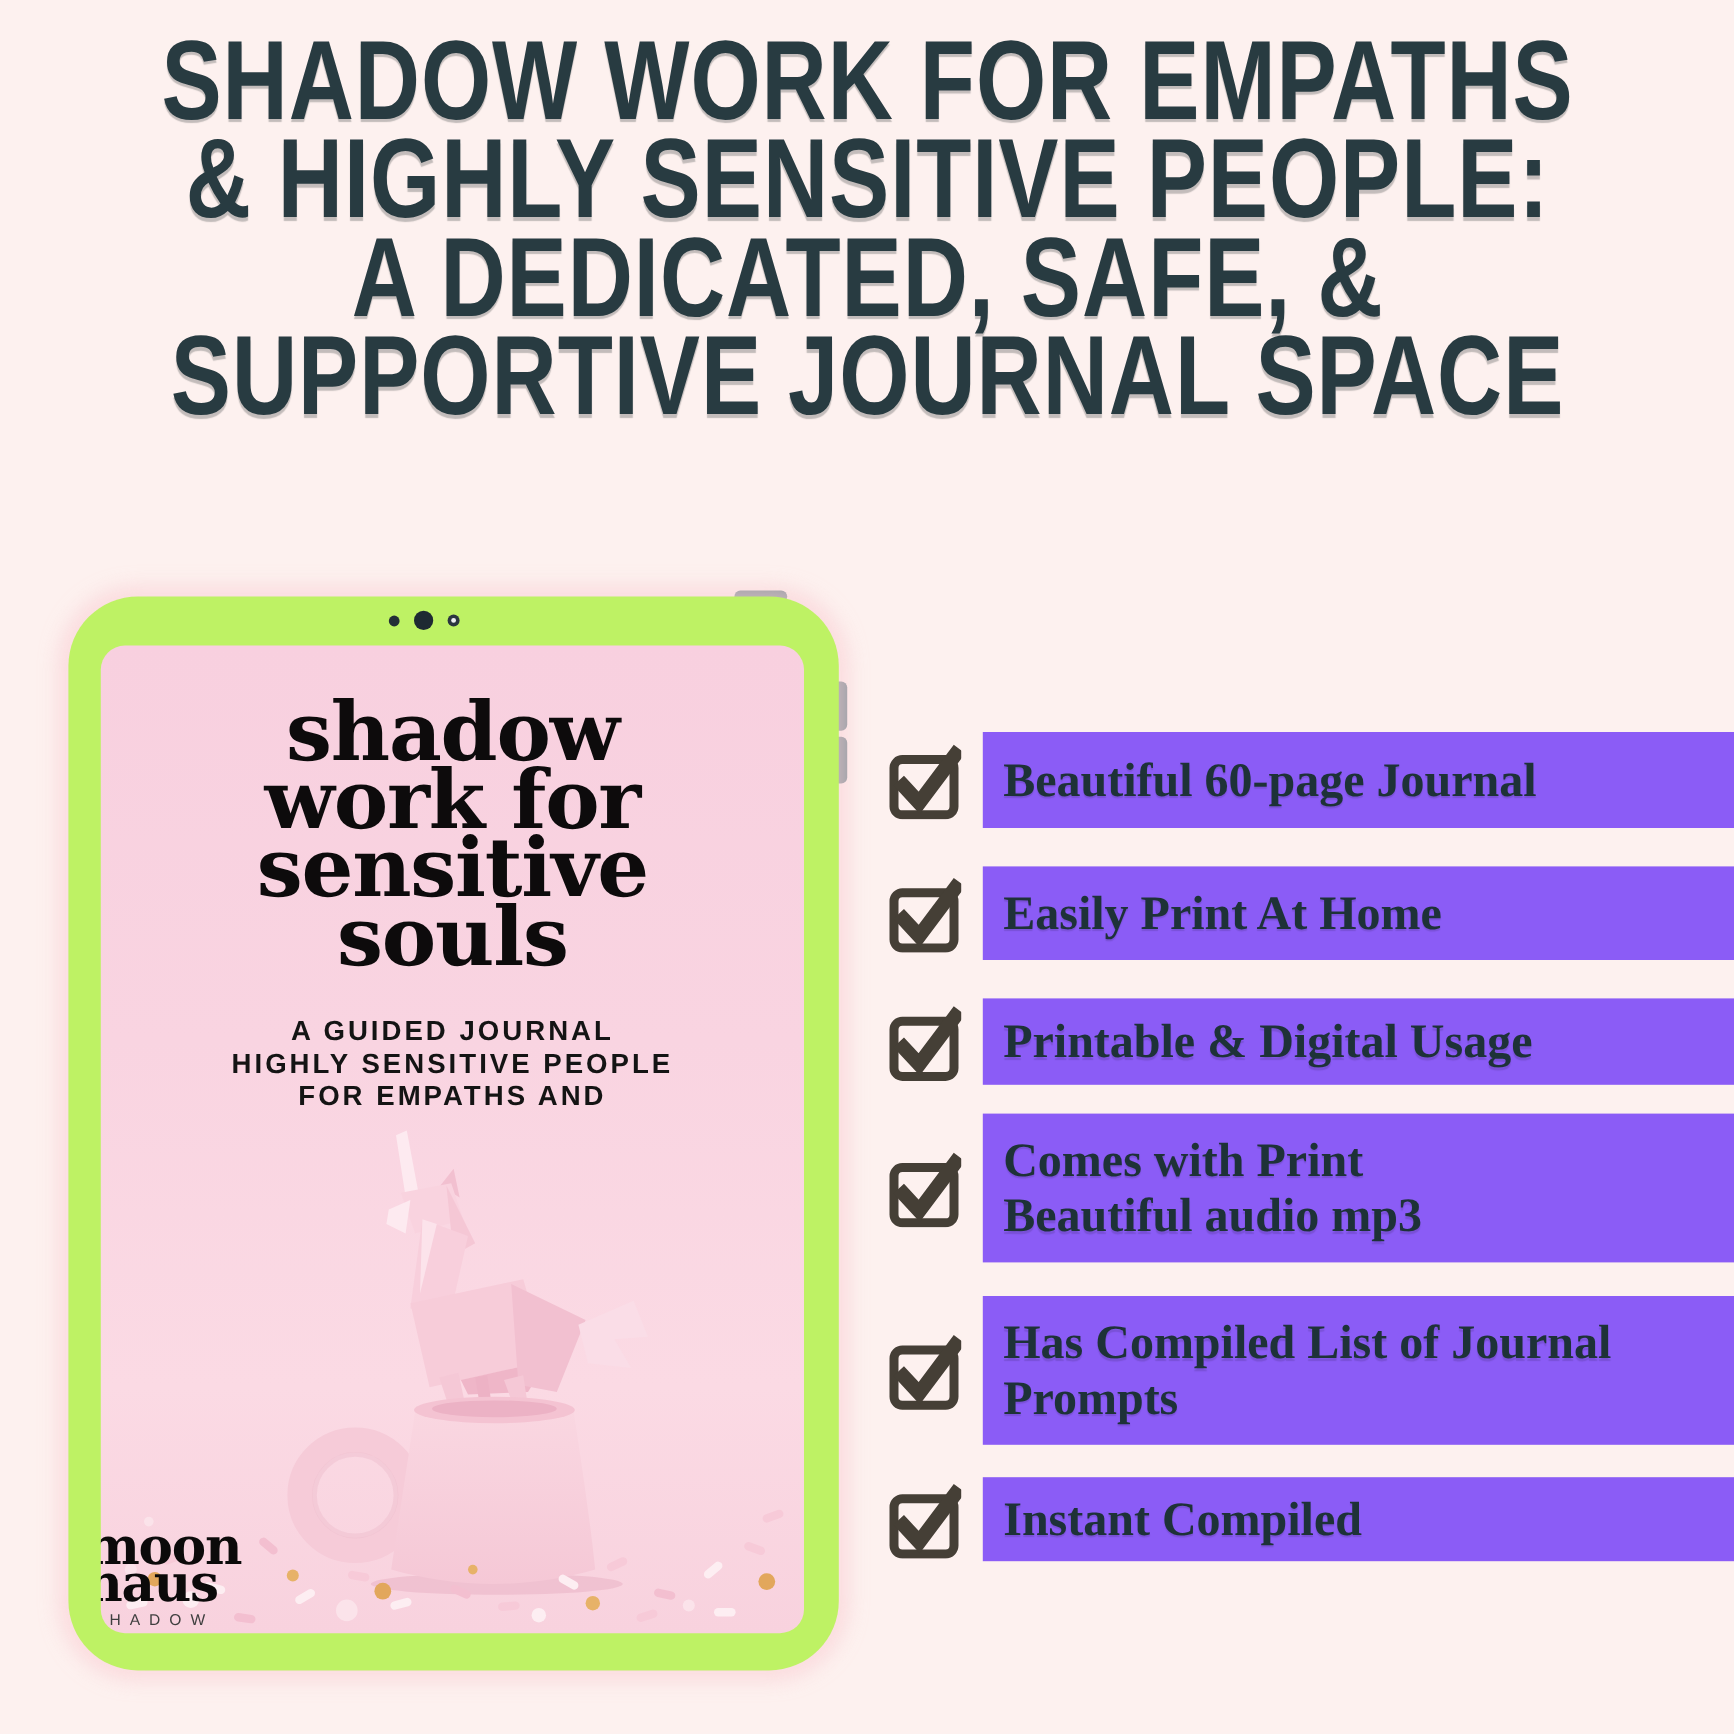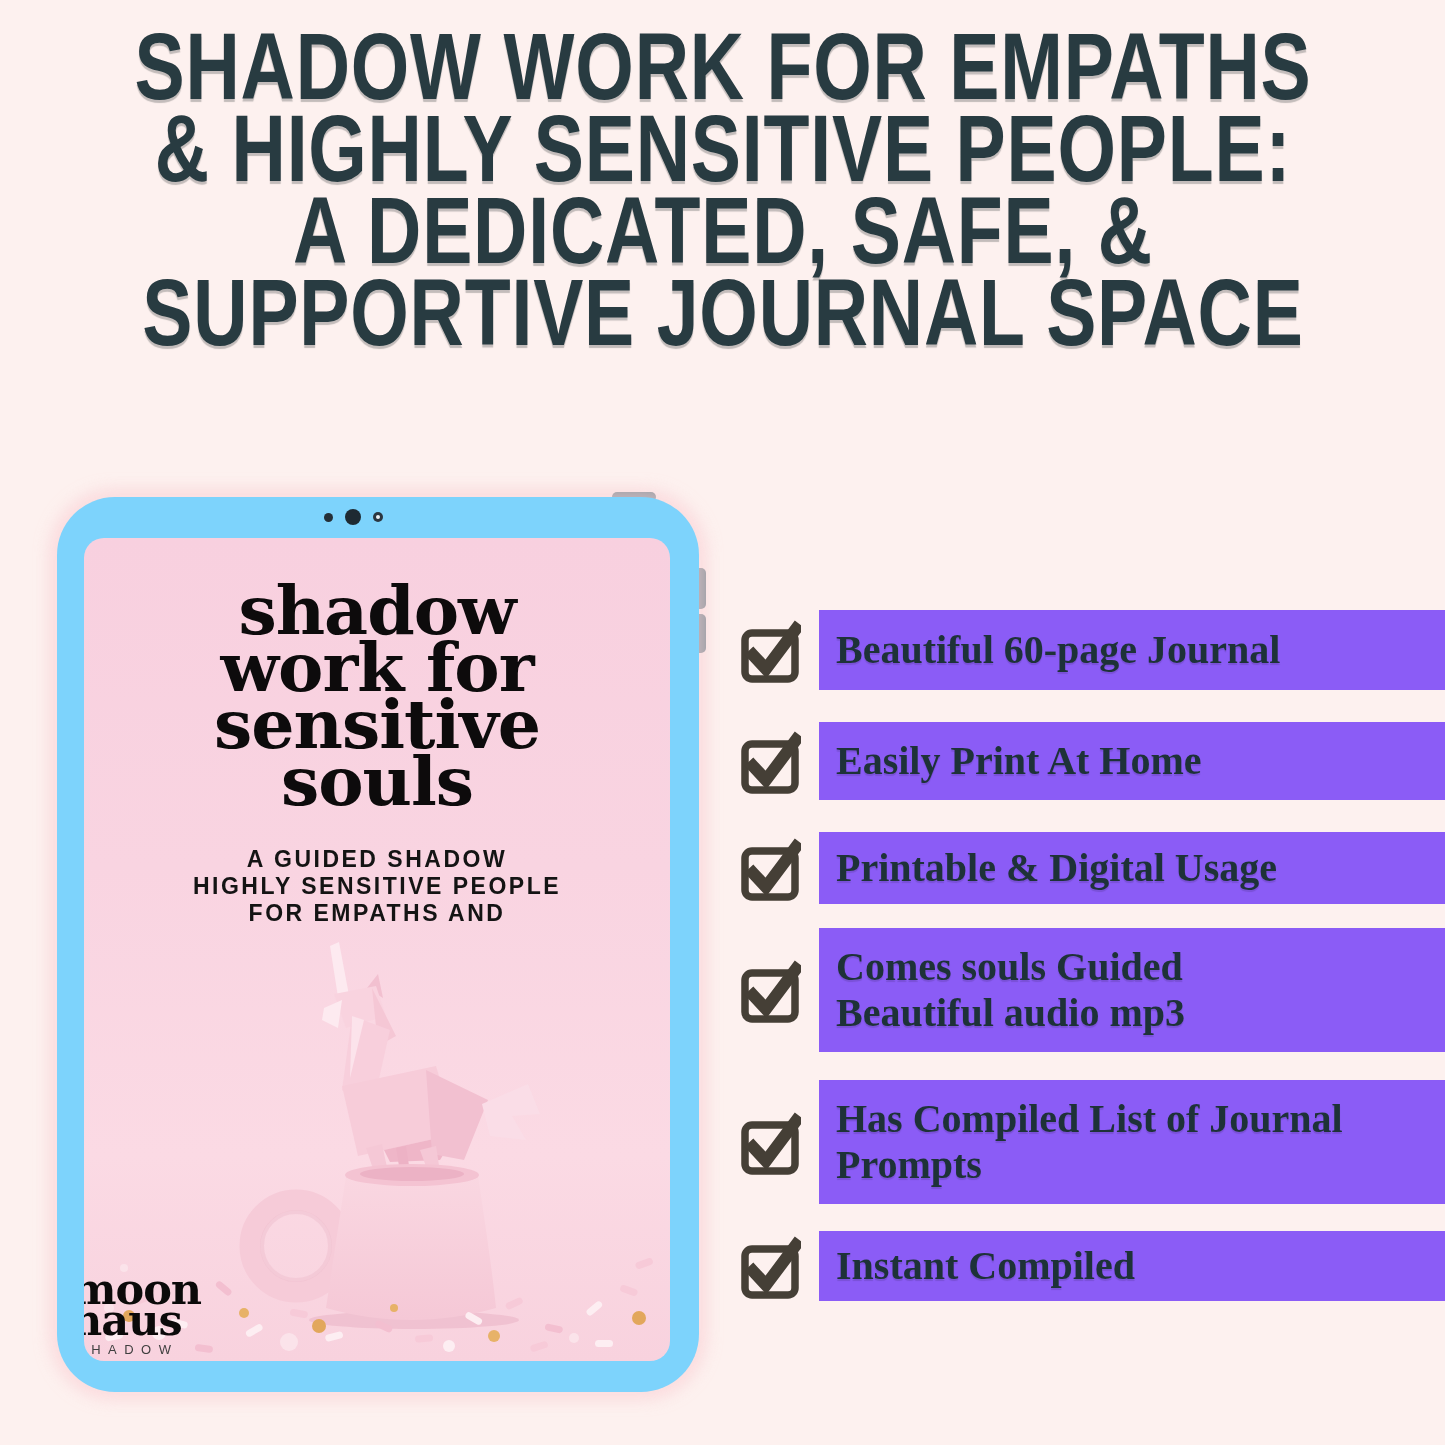--- a/index.html
+++ b/index.html
@@ -22,21 +22,21 @@
     text-shadow:0 3px 1px rgba(25,30,33,0.25);
   }
   .headline div{white-space:nowrap;}
   
   .side-btn{position:absolute;background:#7d9298;border-radius:5px;}
   .power-btn{left:612px;top:492px;width:44px;height:10px;}
   .vol-btn-up{left:692px;top:568px;width:14px;height:41px;}
   .vol-btn-down{left:692px;top:614px;width:14px;height:39px;}
   .tablet{
     position:absolute;left:57px;top:497px;width:642px;height:895px;
-    background:#7dd3fc;border-radius:58px;
+    background:#bef264;border-radius:58px;
     box-shadow:0 0 14px 9px rgba(250,205,212,0.55);
   }
   .cam-dot{position:absolute;border-radius:50%;}
   .cam-dot.d1{left:267px;top:16px;width:9px;height:9px;background:#242f37;}
   .cam-dot.d2{left:288px;top:12px;width:16px;height:16px;background:#1e2a32;}
   .cam-dot.d3{left:316px;top:15px;width:10px;height:10px;background:#2b3640;}
   .cam-dot.d3::after{
     content:"";position:absolute;left:3px;top:3px;width:4px;height:4px;
     border-radius:50%;background:#eef0f2;
   }
@@ -101,21 +101,21 @@
   <div class="screen">
 
     <div class="cover-title">
       <div>shadow</div>
       <div>work for</div>
       <div>sensitive</div>
       <div>souls</div>
     </div>
 
     <div class="cover-subtitle">
-      <div>A GUIDED SHADOW</div>
+      <div>A GUIDED JOURNAL</div>
       <div>HIGHLY SENSITIVE PEOPLE</div>
       <div>FOR EMPATHS AND</div>
     </div>
 
     <svg class="scene" viewBox="0 0 586 443" xmlns="http://www.w3.org/2000/svg">
       <defs>
         <linearGradient id="mugGrad" x1="0" y1="0" x2="0" y2="1">
           <stop offset="0" stop-color="#fad8e2"></stop>
           <stop offset="1" stop-color="#f5c8d6"></stop>
         </linearGradient>
@@ -226,21 +226,21 @@
     <span></span>
   </div>
 </div>
 
 <div class="feat r4">
   <svg class="cb" viewBox="0 0 62 66">
     <rect x="6" y="16" width="50" height="46" rx="7" fill="none" stroke-width="7.5" stroke="#453f36"></rect>
     <path d="M14 38 L27 52 L57 12" fill="none" stroke-width="12" stroke-linecap="square" stroke="#453f36"></path>
   </svg>
   <div class="band">
-    <span>Comes souls Guided</span>
+    <span>Comes with Print</span>
     <span>Beautiful audio mp3</span>
   </div>
 </div>
 
 <div class="feat r5">
   <svg class="cb" viewBox="0 0 62 66">
     <rect x="6" y="16" width="50" height="46" rx="7" fill="none" stroke-width="7.5" stroke="#453f36"></rect>
     <path d="M14 38 L27 52 L57 12" fill="none" stroke-width="12" stroke-linecap="square" stroke="#453f36"></path>
   </svg>
   <div class="band">

